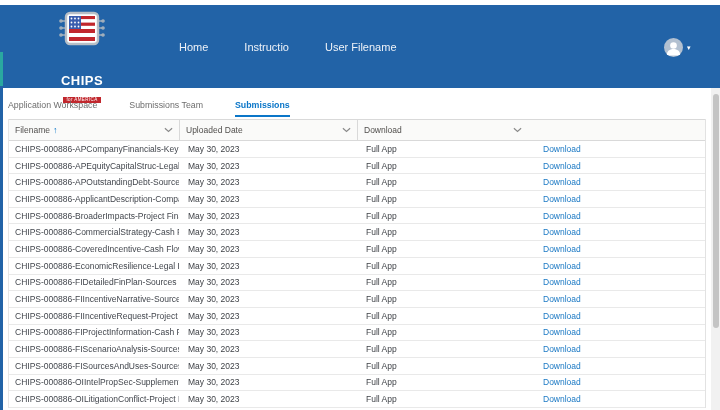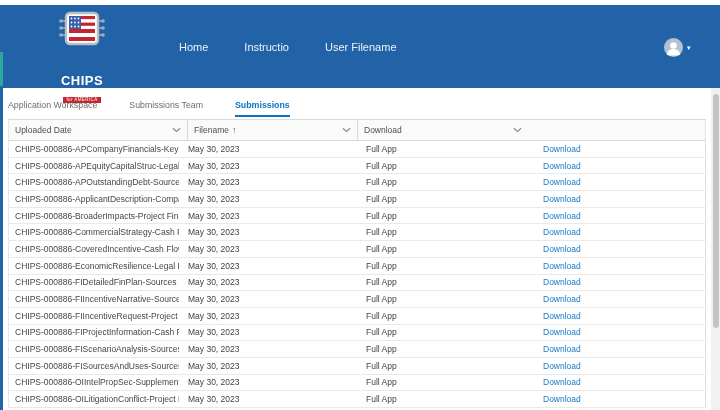--- a/index.html
+++ b/index.html
@@ -131,37 +131,37 @@
   </div>
 
   <div class="tabs">
     <div class="tab">Application Workspace</div>
     <div class="tab">Submissions Team</div>
     <div class="tab active">Submissions</div>
   </div>
 
   <div class="table">
     <div class="thead">
-      <div class="th w1">
-        <span class="label">Uploaded Date</span>
-        <span class="chev">
-          <svg width="9" height="6" viewBox="0 0 10 6">
-              <path d="M1 1 L5 4.6 L9 1" fill="none" stroke="#8a8a8a" stroke-width="1.3"></path>
-            </svg>
-        </span>
-      </div>
       <div class="th w0">
         <span class="label">Filename</span>
         <span class="sort-arrow">↑</span>
         <span class="chev">
           <svg width="9" height="6" viewBox="0 0 10 6">
               <path d="M1 1 L5 4.6 L9 1" fill="none" stroke="#8a8a8a" stroke-width="1.3"></path>
             </svg>
         </span>
       </div>
+      <div class="th w1">
+        <span class="label">Uploaded Date</span>
+        <span class="chev">
+          <svg width="9" height="6" viewBox="0 0 10 6">
+              <path d="M1 1 L5 4.6 L9 1" fill="none" stroke="#8a8a8a" stroke-width="1.3"></path>
+            </svg>
+        </span>
+      </div>
       <div class="th w3">
         <span class="label">Download</span>
         <span class="chev">
           <svg width="9" height="6" viewBox="0 0 10 6">
               <path d="M1 1 L5 4.6 L9 1" fill="none" stroke="#8a8a8a" stroke-width="1.3"></path>
             </svg>
         </span>
       </div>
     </div>
     <div id="tbody">

